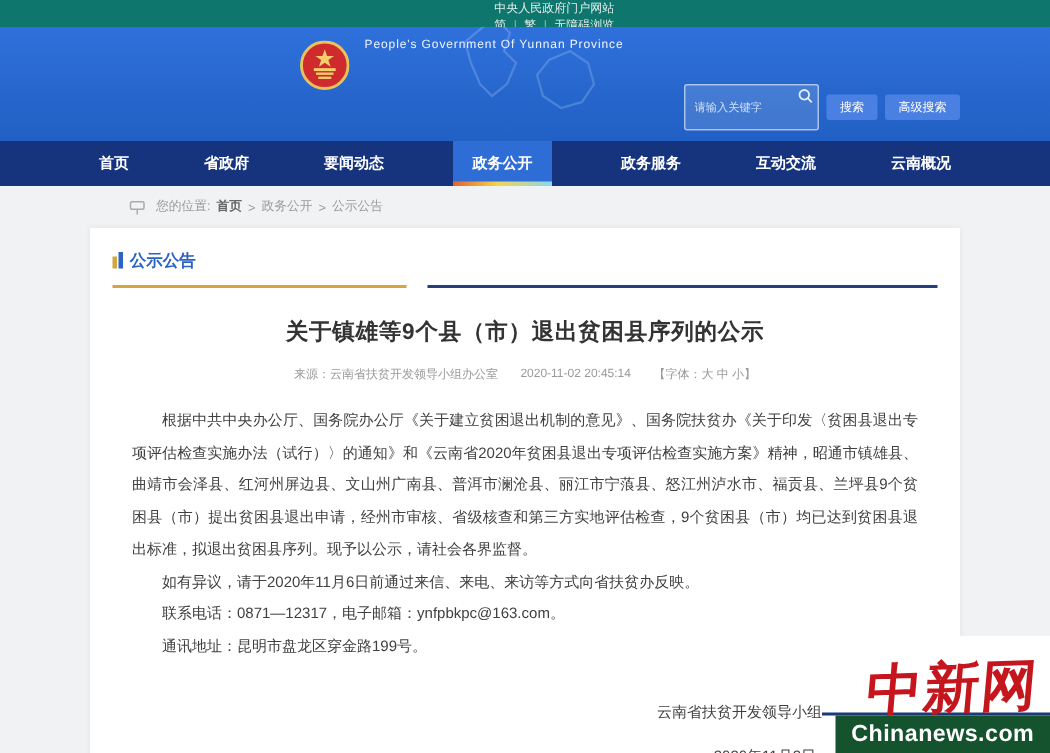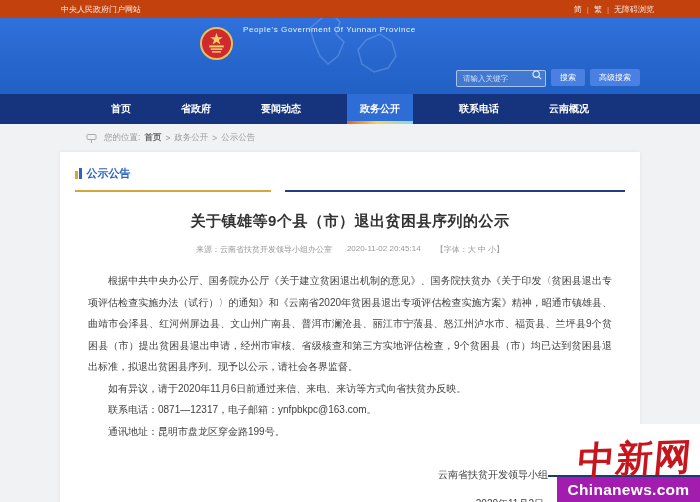--- a/index.html
+++ b/index.html
@@ -5,24 +5,24 @@
   * { box-sizing: border-box; }
   html,body { margin:0; padding:0; }
   body {
     width:700px; height:502px; overflow:hidden; position:relative;
     background:#f1f2f4;
     font-family:"Liberation Sans","DejaVu Sans",sans-serif;
   }
 
   
   .topbar {
-    height:18px; background:#c2410c;
+    height:18px; background:#0f766e;
     display:flex; align-items:center; justify-content:space-between;
-    padding:0 46px 0 61px;
-    color:rgba(255,255,255,.88); font-size:8px;
+    padding:0 46px 0 85px;
+    color:rgba(255,255,255,.88); font-size:8px;flex-direction:column;
   }
   .topbar a { color:rgba(255,255,255,.88); text-decoration:none; }
   .topbar .right { display:flex; align-items:center; gap:5px; }
   .topbar .div { color:rgba(255,255,255,.5); }
 
   
   .header {
     height:76px; position:relative;
     background:linear-gradient(180deg,#3070dc 0%,#2767cd 55%,#2160c5 100%);
     overflow:hidden;
@@ -33,21 +33,21 @@
   .brand-text { margin-left:10px; }
   .brand-title {
     font-size:23px; font-weight:bold; color:#fff; letter-spacing:3px;
     text-shadow:0 1px 2px rgba(0,0,60,.35); line-height:1.25;
   }
   .brand-sub { font-size:8px; color:rgba(255,255,255,.92); letter-spacing:.6px; margin-top:1px; }
 
   .search-row { position:absolute; right:60px; bottom:7px; display:flex; gap:5px; align-items:center; }
   .search-box { position:relative; }
   .search-input {
-    width:90px; height:17px; background:rgba(255,255,255,.14);
+    width:90px; height:31px; background:rgba(255,255,255,.14);
     border:1px solid rgba(255,255,255,.55); border-radius:2px;
     color:#fff; font-size:7.5px; padding:0 16px 0 6px; outline:none;
     font-family:inherit;
   }
   .search-input::placeholder { color:rgba(255,255,255,.75); }
   .mag { position:absolute; right:4px; top:3px; }
   .hbtn {
     height:17px; border:none; border-radius:2px; background:#4a80e1;
     color:#fff; font-size:8px; padding:0 9px; cursor:pointer; font-family:inherit;
   }
@@ -119,21 +119,21 @@
   .wm-logo {
     position:absolute; right:8px; bottom:25px;
     font-family:"DejaVu Serif","Liberation Serif",serif;
     font-weight:bold; font-size:37px; line-height:1;
     color:#c5161d; letter-spacing:1px;
     transform:skewX(-7deg) rotate(-2deg);
     white-space:nowrap;
   }
   .wm-line { position:absolute; left:0; right:0; bottom:25px; height:2px; background:#1c3a78; }
   .wm-bar {
-    position:absolute; left:9px; right:0; bottom:0; height:25px; background:#a21caf;
+    position:absolute; left:9px; right:0; bottom:0; height:25px; background:#14532d;
     color:#fff; font-weight:bold; font-size:15.5px;
     display:flex; align-items:center; justify-content:center; letter-spacing:.3px;
   }
 </style>
 </head>
 <body>
 
 <div class="topbar">
   <a href="#">中央人民政府门户网站</a>
   <div class="right">
@@ -176,21 +176,22 @@
     <button class="hbtn">高级搜索</button>
   </div>
 </div>
 
 <div class="nav">
   <div class="nav-inner">
     <a href="#" class="nav-item">首页</a>
     <a href="#" class="nav-item">省政府</a>
     <a href="#" class="nav-item">要闻动态</a>
     <a href="#" class="nav-item active">政务公开</a>
-    <a href="#" class="nav-item">联系电话</a>
+    <a href="#" class="nav-item">政务服务</a>
+    <a href="#" class="nav-item">互动交流</a>
     <a href="#" class="nav-item">云南概况</a>
   </div>
 </div>
 
 <div class="breadcrumb">
   <span class="bc-icon">
     <svg width="11" height="11" viewBox="0 0 11 11">
       <rect x="1" y="1.5" width="9" height="5" rx="1" fill="none" stroke="#aaa" stroke-width="1"></rect>
       <line x1="5.5" y1="6.5" x2="5.5" y2="10" stroke="#aaa" stroke-width="1"></line>
     </svg>

